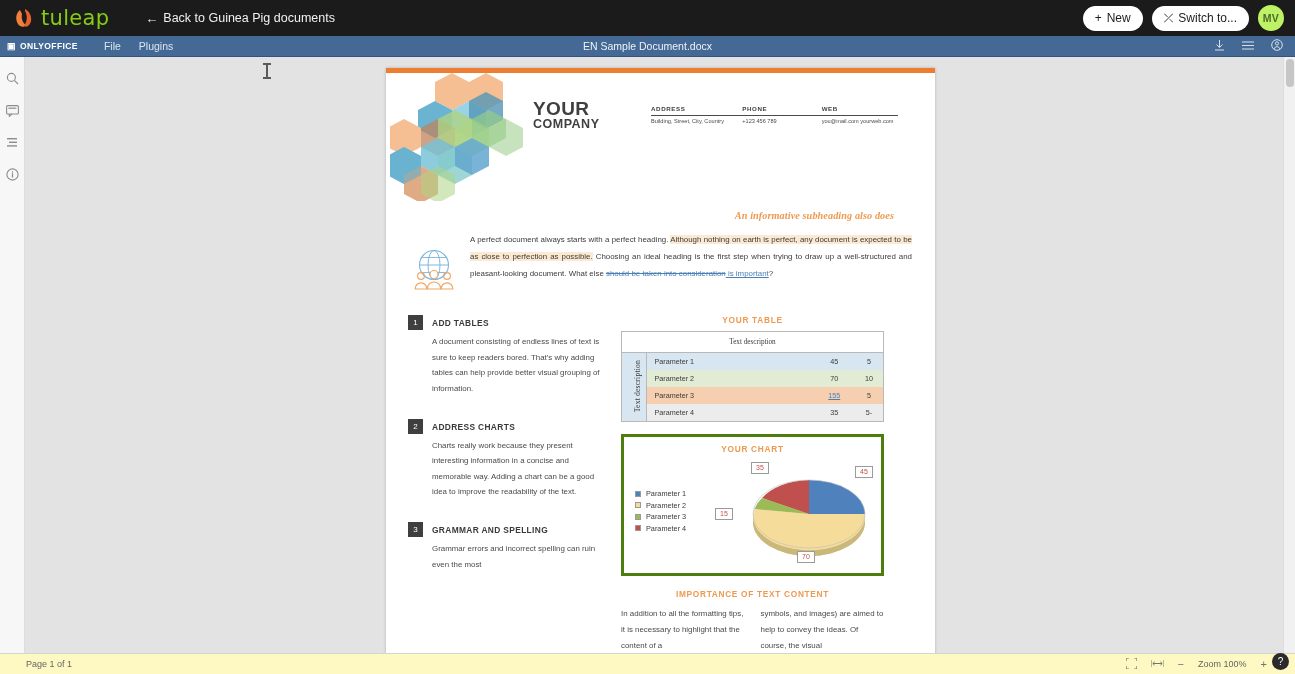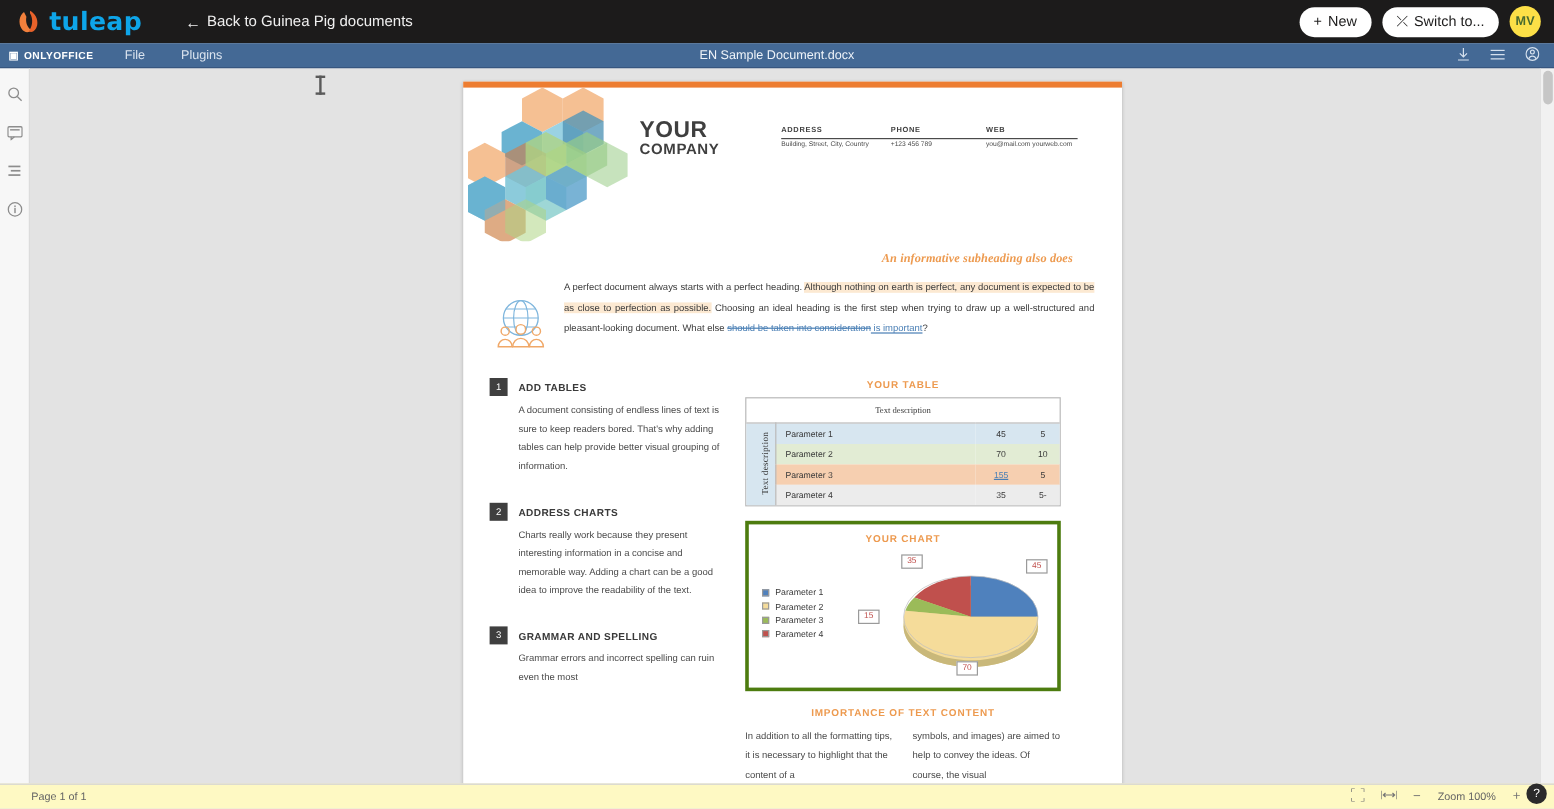--- a/index.html
+++ b/index.html
@@ -12,57 +12,57 @@
   body { position: relative; }
 
   
   .tuleap-bar {
     position: absolute; top: 0; left: 0; width: 1295px; height: 36px;
     background: #1c1b1b; display: flex; align-items: center;
   }
   .tuleap-logo { display: flex; align-items: center; margin-left: 13px; }
   .tuleap-mark { width: 21px; height: 22px; position: relative; }
   .tuleap-word {
-    color: #0ea5e9; font-size: 21px; letter-spacing: .3px;
-    margin-left: 7px; font-family: "DejaVu Sans", sans-serif; font-weight: 700;
+    color: #84cc16; font-size: 21px; letter-spacing: .3px;
+    margin-left: 7px; font-family: "DejaVu Sans", sans-serif; font-weight: 400;
   }
   .back-link {
     color: #f0f0f0; font-size: 12.5px; margin-left: 36px;
     display: flex; align-items: center; gap: 5px; cursor: pointer;
     white-space: nowrap;
   }
   .back-arrow { font-size: 13px; line-height: 1; }
   .tuleap-right {
     margin-left: auto; display: flex; align-items: center; gap: 9px; margin-right: 11px;
   }
   .pill {
     background: #ffffff; color: #1c1b1b; border-radius: 13px;
     height: 25px; display: flex; align-items: center; gap: 5px;
     padding: 0 12px; font-size: 12px; cursor: pointer; white-space: nowrap;
   }
   .pill .gl { font-size: 12px; line-height: 1; }
   .avatar {
     width: 26px; height: 26px; border-radius: 50%;
-    background: #fde047; color: #4a6b2f; font-size: 10.5px; font-weight: bold;
+    background: #bef264; color: #4a6b2f; font-size: 10.5px; font-weight: bold;
     display: flex; align-items: center; justify-content: center; cursor: pointer;
     letter-spacing: .3px;
   }
 
   
   .oo-bar {
     position: absolute; top: 36px; left: 0; width: 1295px; height: 21px;
     background: #446995; display: flex; align-items: center;
     border-bottom: 1px solid #35537a;
   }
   .oo-brand {
     display: flex; align-items: center; gap: 4px; margin-left: 7px;
     color: #ffffff; font-size: 8.5px; font-weight: bold; letter-spacing: .4px;
   }
   .oo-brand-icon { font-size: 9px; }
-  .oo-menu { display: flex; align-items: center; gap: 30px; margin-left: 26px; }
+  .oo-menu { display: flex; align-items: center; gap: 18px; margin-left: 26px; }
   .oo-menu div {
     color: #dbe4ef; font-size: 10.5px; cursor: pointer;
   }
   .oo-title {
     position: absolute; left: 0; right: 0; text-align: center;
     color: #eef3f9; font-size: 10.5px; pointer-events: none;
   }
   .oo-right {
     margin-left: auto; display: flex; align-items: center; gap: 17px; margin-right: 12px;
     position: relative; z-index: 2;

